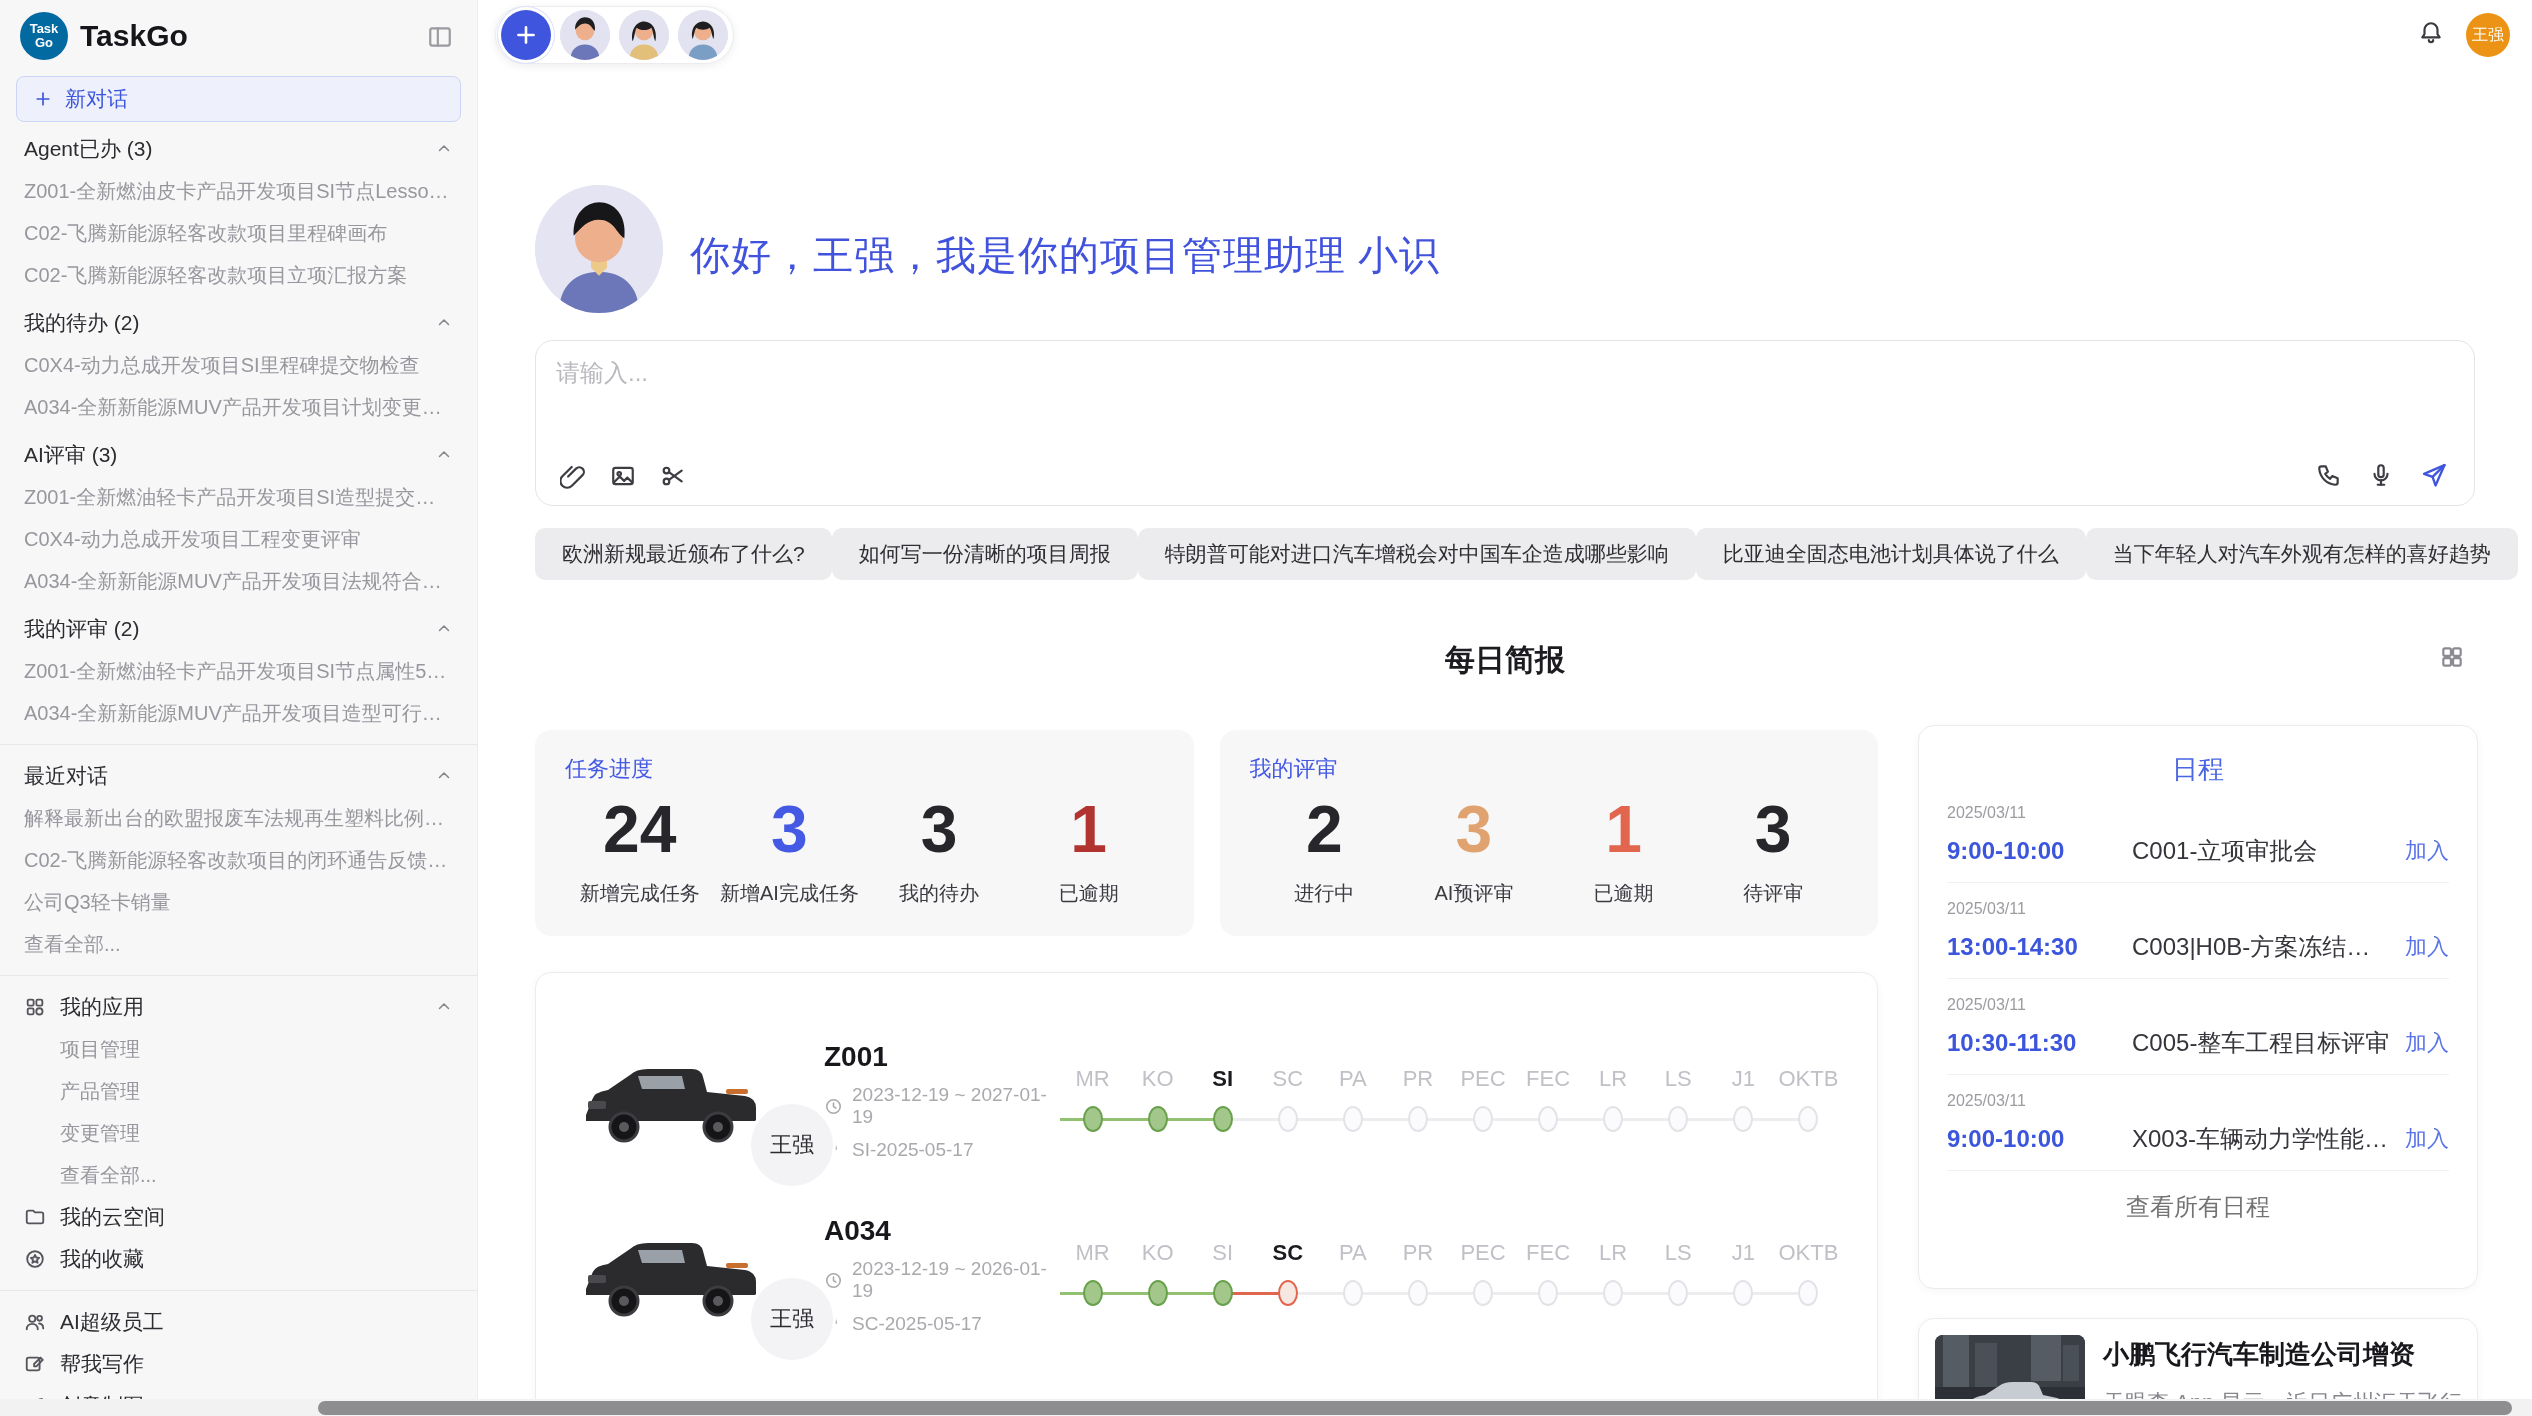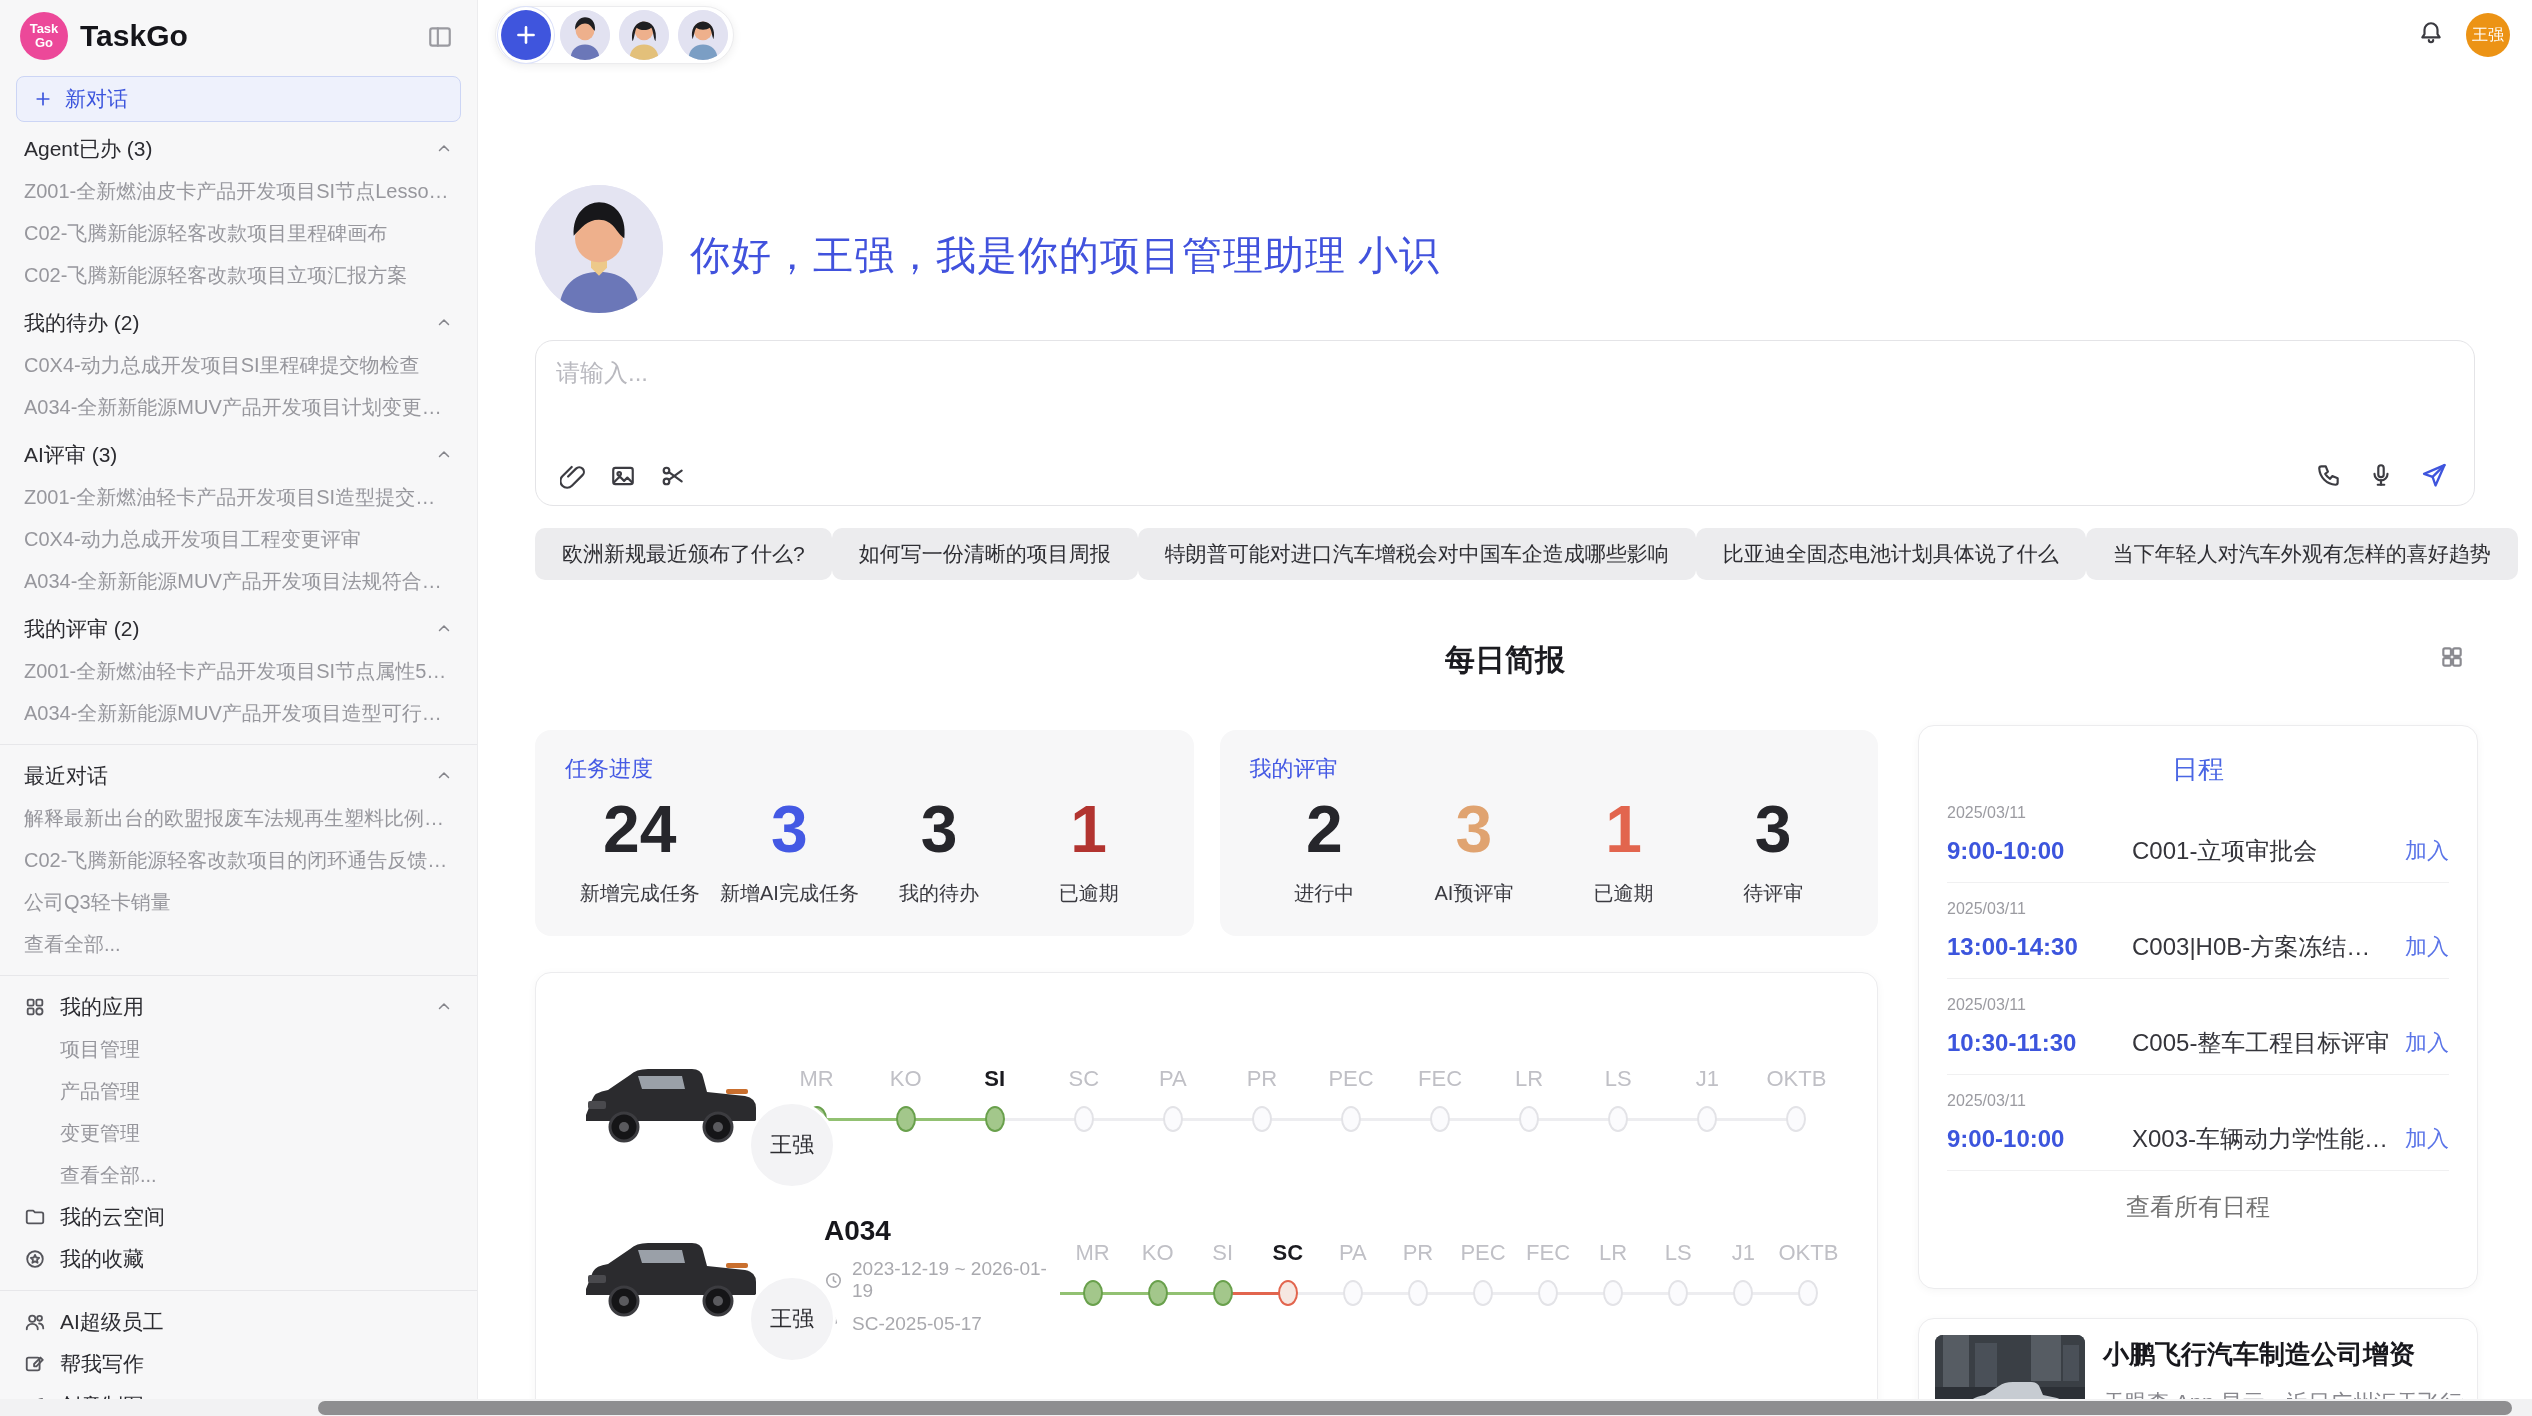--- a/index.html
+++ b/index.html
@@ -6,21 +6,21 @@
   html,body{width:2532px;height:1416px}
   body{position:relative;overflow:hidden;background:#fff;color:#222;
        font-family:"Liberation Sans","DejaVu Sans",sans-serif}
   svg{display:block}
   .ic{stroke:currentColor;fill:none;stroke-width:2;stroke-linecap:round;stroke-linejoin:round}
 
   
   .sidebar{position:absolute;left:0;top:0;width:478px;height:1416px;background:#f7f7f8;
            border-right:1px solid #ececee;padding-top:12px}
   .logo-row{display:flex;align-items:center;padding:0 20px;height:48px;position:relative}
-  .logo{width:48px;height:48px;border-radius:50%;background:#ec4899;color:#fff;display:flex;
+  .logo{width:48px;height:48px;border-radius:50%;background:#0369a1;color:#fff;display:flex;
         flex-direction:column;align-items:center;justify-content:center;font-size:13px;font-weight:700;line-height:1.05}
   .app-title{font-size:30px;font-weight:700;color:#15151a;margin-left:12px}
   .collapse-btn{position:absolute;right:24px;top:12px;color:#9a9aa0;cursor:pointer}
   .new-chat{display:flex;align-items:center;gap:12px;margin:16px 16px 0;width:calc(100% - 32px);height:46px;
             background:#eef1fc;border:1px solid #ccd5f5;border-radius:8px;color:#3c55dd;font-size:21px;
             padding:0 16px;cursor:pointer;font-family:inherit}
   .sec{margin-top:6px}
   .sec-h{display:flex;align-items:center;height:42px;padding:0 24px;font-size:21px;color:#2c2c31;cursor:pointer}
   .sec-h .lbl{flex:1}
   .chev{color:#85858b}
@@ -476,20 +476,41 @@
             <path d="M62 27h44l3 13H66z" fill="#9aa0a8"></path>
             <rect x="12" y="52" width="18" height="8" rx="2" fill="#4a4a4e"></rect>
             <rect x="150" y="40" width="22" height="5" rx="2" fill="#c96f2e"></rect>
             <circle cx="48" cy="78" r="14" fill="#151517" stroke="#3c3c40" stroke-width="3"></circle>
             <circle cx="48" cy="78" r="5" fill="#5a5a5e"></circle>
             <circle cx="142" cy="78" r="14" fill="#151517" stroke="#3c3c40" stroke-width="3"></circle>
             <circle cx="142" cy="78" r="5" fill="#5a5a5e"></circle>
           </svg>
         <div class="owner">王强</div>
       </div>
+      <div class="proj-info">
+        <div class="proj-code">Z001</div>
+        <div class="meta">
+          <span>
+              <svg class="ic" width="19" height="19" viewBox="0 0 24 24">
+                <circle cx="12" cy="12" r="8.5"></circle>
+                <path d="M12 7.5V12l3 2"></path>
+              </svg>
+            </span>
+          <span>2023-12-19 ~ 2027-01-19</span>
+        </div>
+        <div class="meta">
+          <span>
+              <svg class="ic" width="19" height="19" viewBox="0 0 24 24">
+                <path d="M5 21V4"></path>
+                <path d="M5 5c3-2 6 1 9-1l1.5 6c-3 2-6-1-9.5 1z"></path>
+              </svg>
+            </span>
+          <span>SI-2025-05-17</span>
+        </div>
+      </div>
       <div class="ms-track">
         <div class="ms-cell done l-g r-g">
             <div class="ms-lbl">MR</div>
             <div class="ms-dotrow">
               <div class="dot"></div>
             </div>
           </div>
         <div class="ms-cell done l-g r-g">
             <div class="ms-lbl">KO</div>
             <div class="ms-dotrow">

